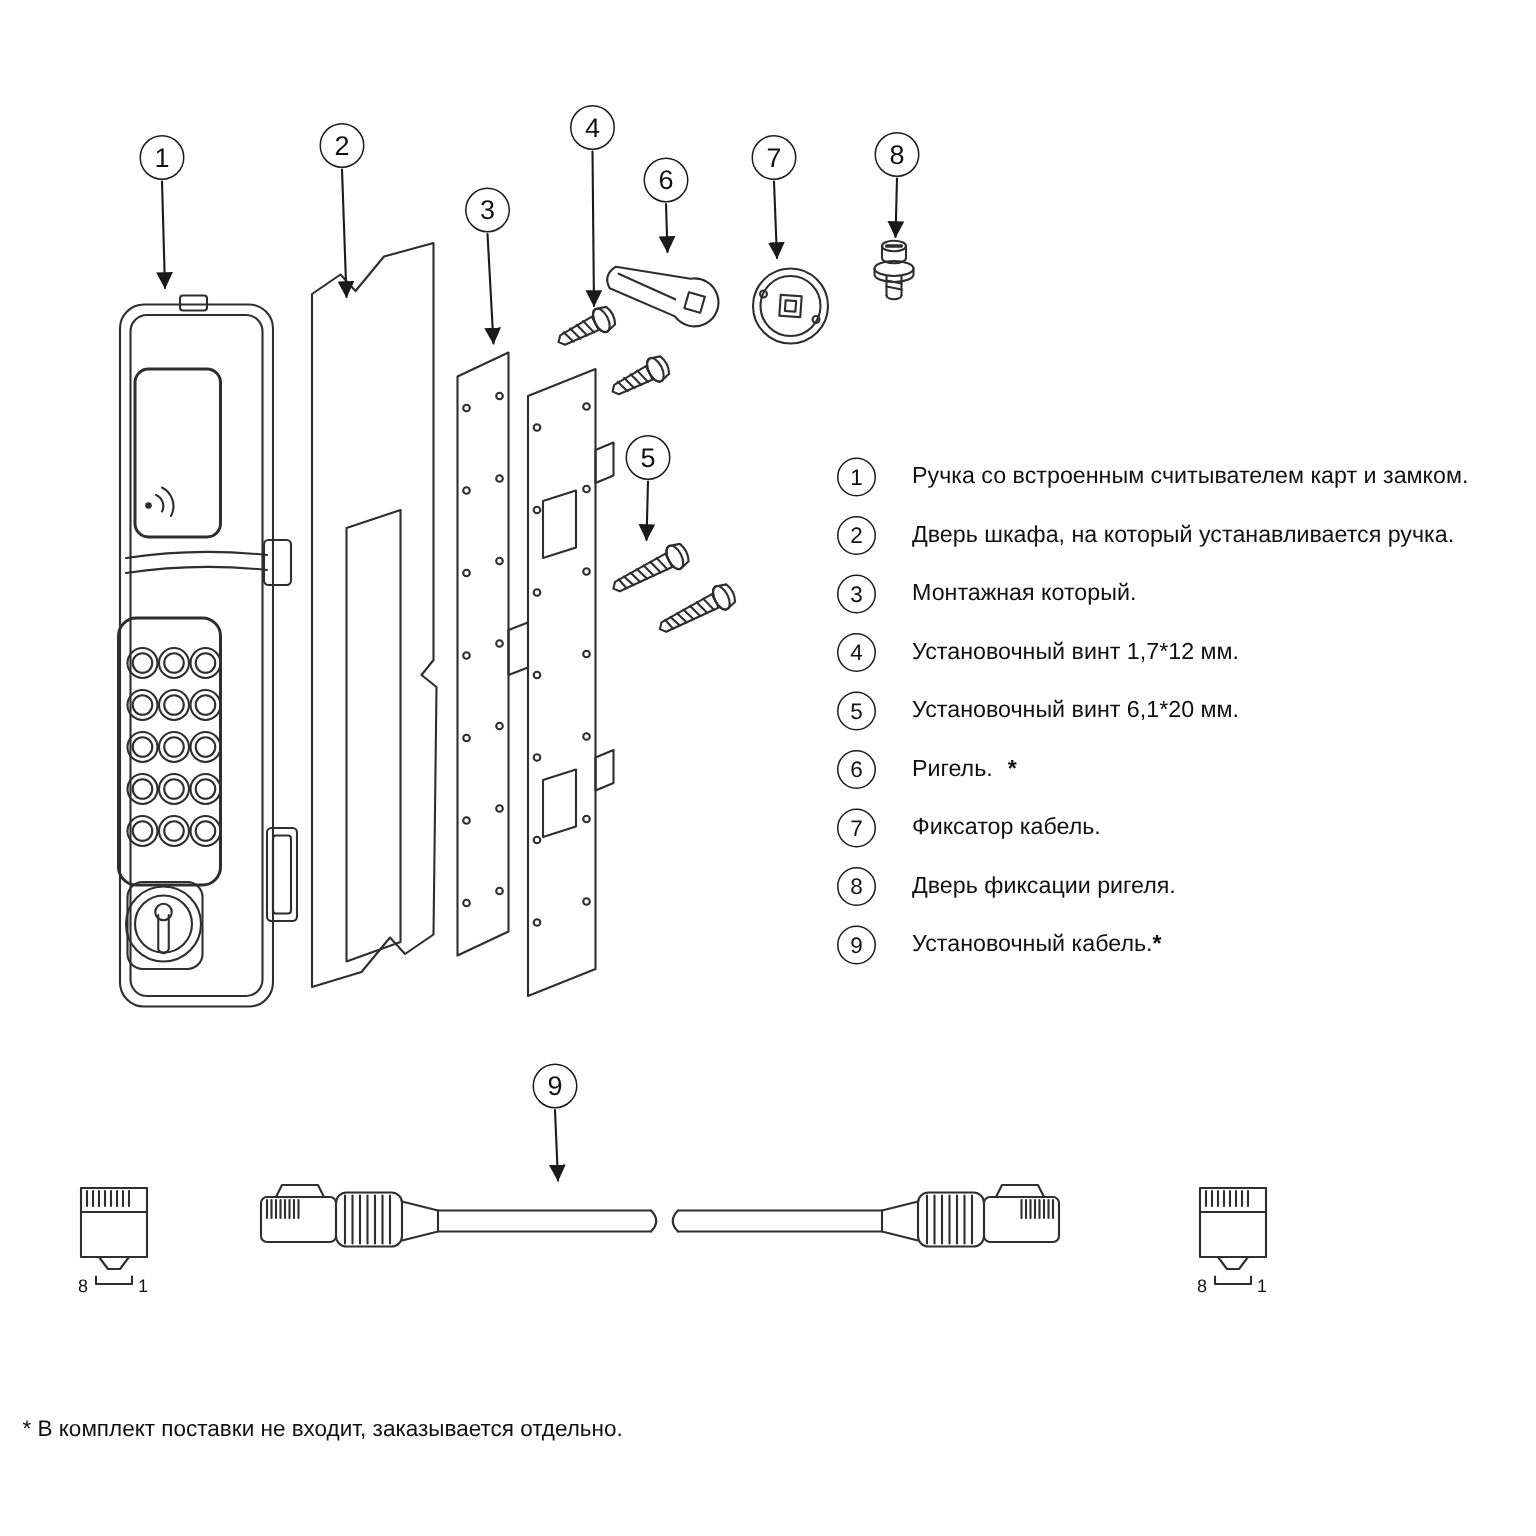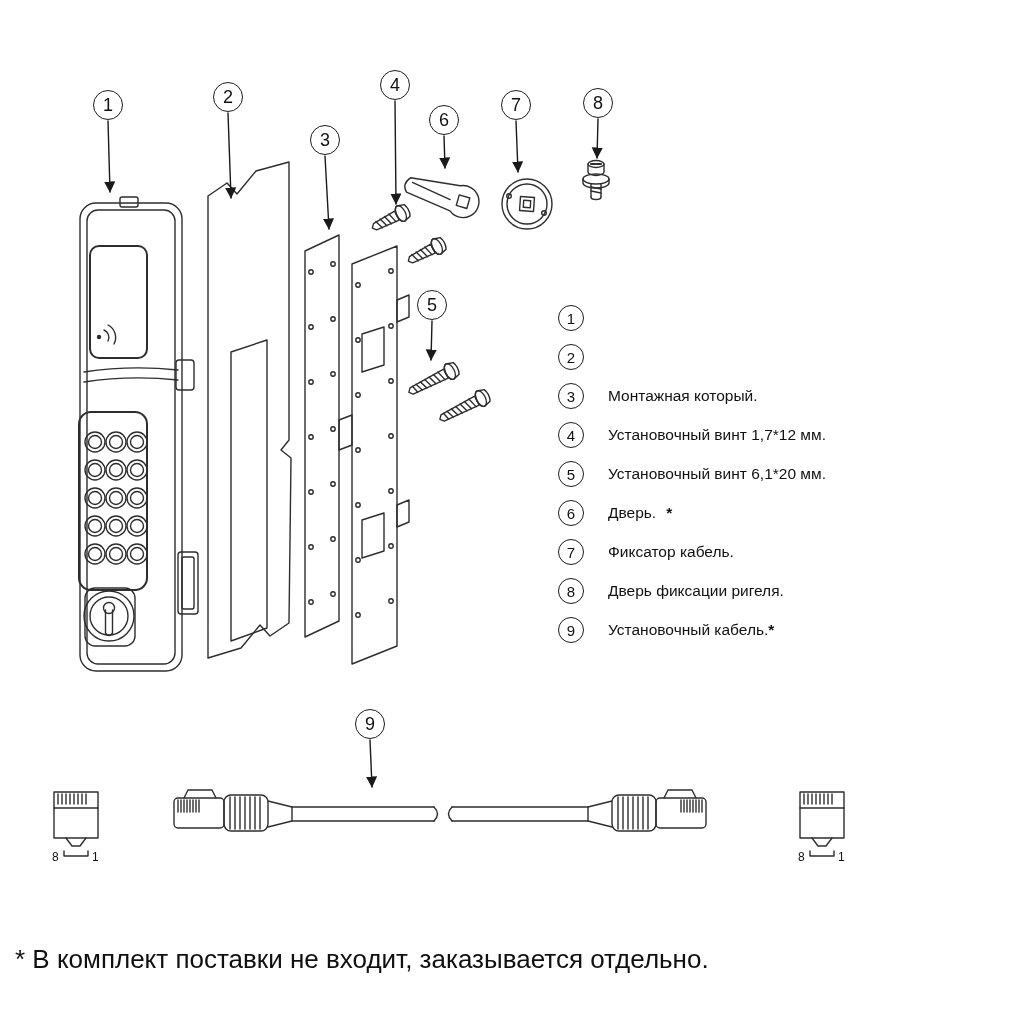--- a/index.html
+++ b/index.html
@@ -20,21 +20,21 @@
   .legend-row{display:flex;align-items:center;}
   .legend-badge{
     flex:0 0 26px;width:26px;height:26px;border:1.5px solid #1c1c1c;border-radius:50%;
     display:flex;align-items:center;justify-content:center;font-size:15px;line-height:1;
     box-sizing:border-box;background:#fff;
   }
   .legend-text{margin-left:24px;font-size:15.5px;white-space:nowrap;}
   .ast{font-weight:700;}
   .ast-gap{margin-left:10px;}
   .footnote{
-    position:absolute;left:15px;top:944px;font-size:26px;color:#101010;z-index:3;white-space:nowrap;
+    position:absolute;left:15px;top:944px;font-size:15px;color:#101010;z-index:3;white-space:nowrap;
   }
 </style>
 </head>
 <body>
 
 <div class="stage">
 
   <svg width="1024" height="1024" viewBox="0 0 1024 1024" fill="none" stroke="#2e2e2e" stroke-width="1.4" stroke-linecap="round" stroke-linejoin="round">
 
     <defs>
@@ -247,39 +247,41 @@
   <div class="callout" style="left:380px;top:70px;">4</div>
   <div class="callout" style="left:417px;top:290px;">5</div>
   <div class="callout" style="left:429px;top:105px;">6</div>
   <div class="callout" style="left:501px;top:90px;">7</div>
   <div class="callout" style="left:583px;top:88px;">8</div>
   <div class="callout" style="left:355px;top:709px;">9</div>
 
   <div class="legend">
     <div class="legend-row">
       <div class="legend-badge">1</div>
+      <div class="legend-text"><span>Ручка со встроенным считывателем карт и замком.</span><span class="ast"></span></div>
     </div>
     <div class="legend-row">
       <div class="legend-badge">2</div>
+      <div class="legend-text"><span>Дверь шкафа, на который устанавливается ручка.</span><span class="ast"></span></div>
     </div>
     <div class="legend-row">
       <div class="legend-badge">3</div>
       <div class="legend-text"><span>Монтажная который.</span><span class="ast"></span></div>
     </div>
     <div class="legend-row">
       <div class="legend-badge">4</div>
       <div class="legend-text"><span>Установочный винт 1,7*12 мм.</span><span class="ast"></span></div>
     </div>
     <div class="legend-row">
       <div class="legend-badge">5</div>
       <div class="legend-text"><span>Установочный винт 6,1*20 мм.</span><span class="ast"></span></div>
     </div>
     <div class="legend-row">
       <div class="legend-badge">6</div>
-      <div class="legend-text"><span>Дверь.</span><span class="ast ast-gap">*</span></div>
+      <div class="legend-text"><span>Ригель.</span><span class="ast ast-gap">*</span></div>
     </div>
     <div class="legend-row">
       <div class="legend-badge">7</div>
       <div class="legend-text"><span>Фиксатор кабель.</span><span class="ast"></span></div>
     </div>
     <div class="legend-row">
       <div class="legend-badge">8</div>
       <div class="legend-text"><span>Дверь фиксации ригеля.</span><span class="ast"></span></div>
     </div>
     <div class="legend-row">

